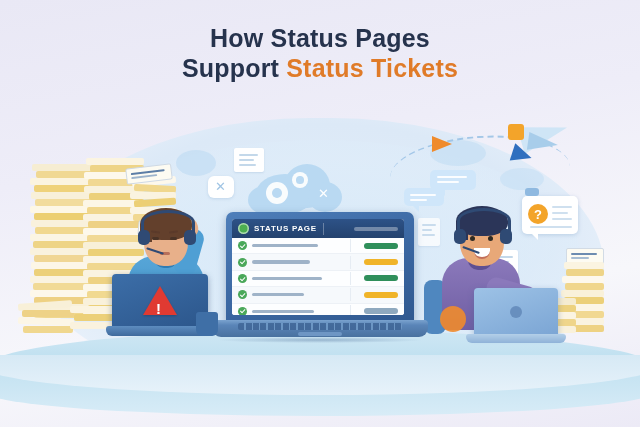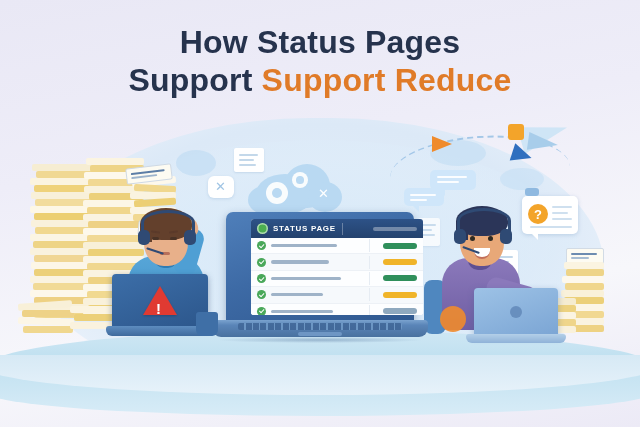--- a/index.html
+++ b/index.html
@@ -22,38 +22,38 @@
   
   .desk{position:absolute;left:-20px;top:330px;width:680px;height:86px;
     background:linear-gradient(180deg,#cfe7f4 0%,#bfe0f0 35%,#d8ecf7 100%);
     border-radius:50%/40px 40px 26px 26px;}
   .desk-front{position:absolute;left:-20px;top:355px;width:680px;height:40px;
     background:linear-gradient(180deg,#d6e9f5 0%,#e7f2fa 100%);
     border-radius:0 0 50% 50%/0 0 30px 30px;}
 
   
   .title{position:absolute;left:0;top:24px;width:640px;text-align:center;
-    line-height:1.18;font-weight:bold;font-size:32px;letter-spacing:.2px;z-index:40;}
+    line-height:1.18;font-weight:bold;font-size:25px;letter-spacing:.2px;z-index:40;}
   .t-line{display:block;}
   .t-dark{color:#26334d;}
   .t-orange{color:#e07b28;}
 
   
   .abs{position:absolute;}
 
   
   .stack{position:absolute;}
   .sheet{position:absolute;border-radius:2px;}
 
   
   .laptop{position:absolute;left:212px;top:212px;width:216px;height:132px;z-index:30;}
   .lid{position:absolute;left:14px;top:0;width:188px;height:112px;
     background:linear-gradient(160deg,#4f7fba 0%,#3d6aa5 45%,#2f588f 100%);
     border-radius:7px 7px 3px 3px;box-shadow:0 3px 8px rgba(40,70,110,.35);}
-  .screen{position:absolute;left:25px;top:7px;width:172px;height:96px;background:#f3f7fc;border-radius:3px;overflow:hidden;}
+  .screen{position:absolute;left:6px;top:7px;width:172px;height:96px;background:#f3f7fc;border-radius:3px;overflow:hidden;}
   .sp-head{height:19px;background:linear-gradient(180deg,#2d5287 0%,#24426e 100%);
     display:flex;align-items:center;padding:0 6px;gap:5px;}
   .sp-logo{width:11px;height:11px;border-radius:50%;background:#4caf50;
     box-shadow:0 0 0 1.5px rgba(255,255,255,.55) inset;flex:none;}
   .sp-title{color:#ffffff;font-size:8px;font-weight:bold;letter-spacing:.7px;white-space:nowrap;}
   .sp-divider{width:1px;height:12px;background:rgba(255,255,255,.3);margin:0 1px;}
   .sp-chip{height:4px;width:44px;background:rgba(255,255,255,.35);border-radius:2px;margin-left:auto;}
   .sp-body{background:#ffffff;}
   .sp-row{display:flex;align-items:center;height:15.4px;padding:0 6px;gap:5px;
     border-bottom:1px solid #edf1f6;background:#fdfeff;}
@@ -126,21 +126,21 @@
 </head>
 <body>
 
 <div id="scene">
 
   <div class="blob"></div>
   <div class="blob2"></div>
 
   <div class="title">
     <span class="t-line t-dark">How Status Pages</span>
-    <span class="t-line"><span class="t-dark">Support </span><span class="t-orange">Support Reduce</span></span>
+    <span class="t-line"><span class="t-dark">Support </span><span class="t-orange">Status Tickets</span></span>
   </div>
 
   <div class="abs" style="left:246px;top:160px;width:98px;height:56px;">
     <div class="cloud" style="left:10px;top:14px;width:58px;height:40px;"></div>
     <div class="cloud" style="left:38px;top:4px;width:46px;height:44px;"></div>
     <div class="cloud" style="left:2px;top:26px;width:34px;height:28px;"></div>
     <div class="cloud" style="left:62px;top:22px;width:34px;height:30px;"></div>
     <div class="gear" style="left:20px;top:22px;width:22px;height:22px;"></div>
     <div class="gear" style="left:46px;top:12px;width:16px;height:16px;"></div>
     <div class="xmark" style="left:72px;top:27px;font-size:13px;">✕</div>

